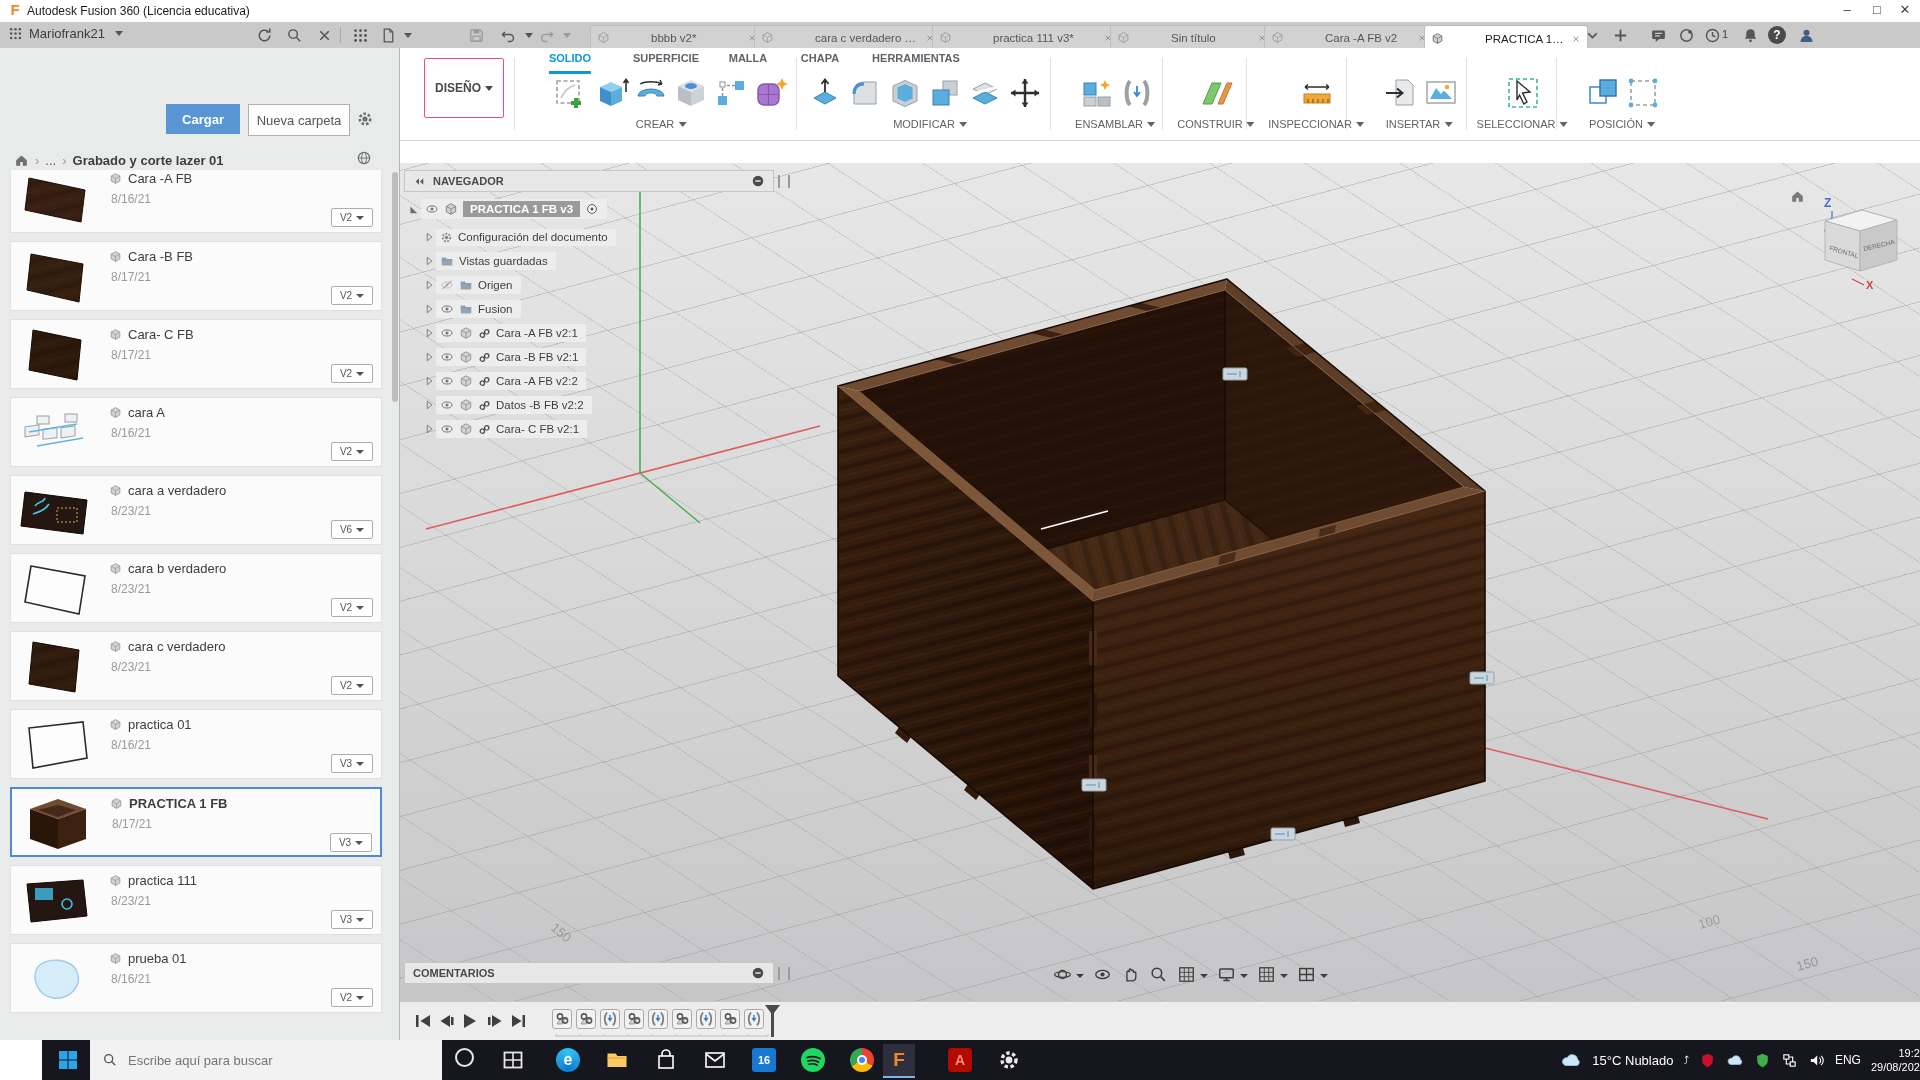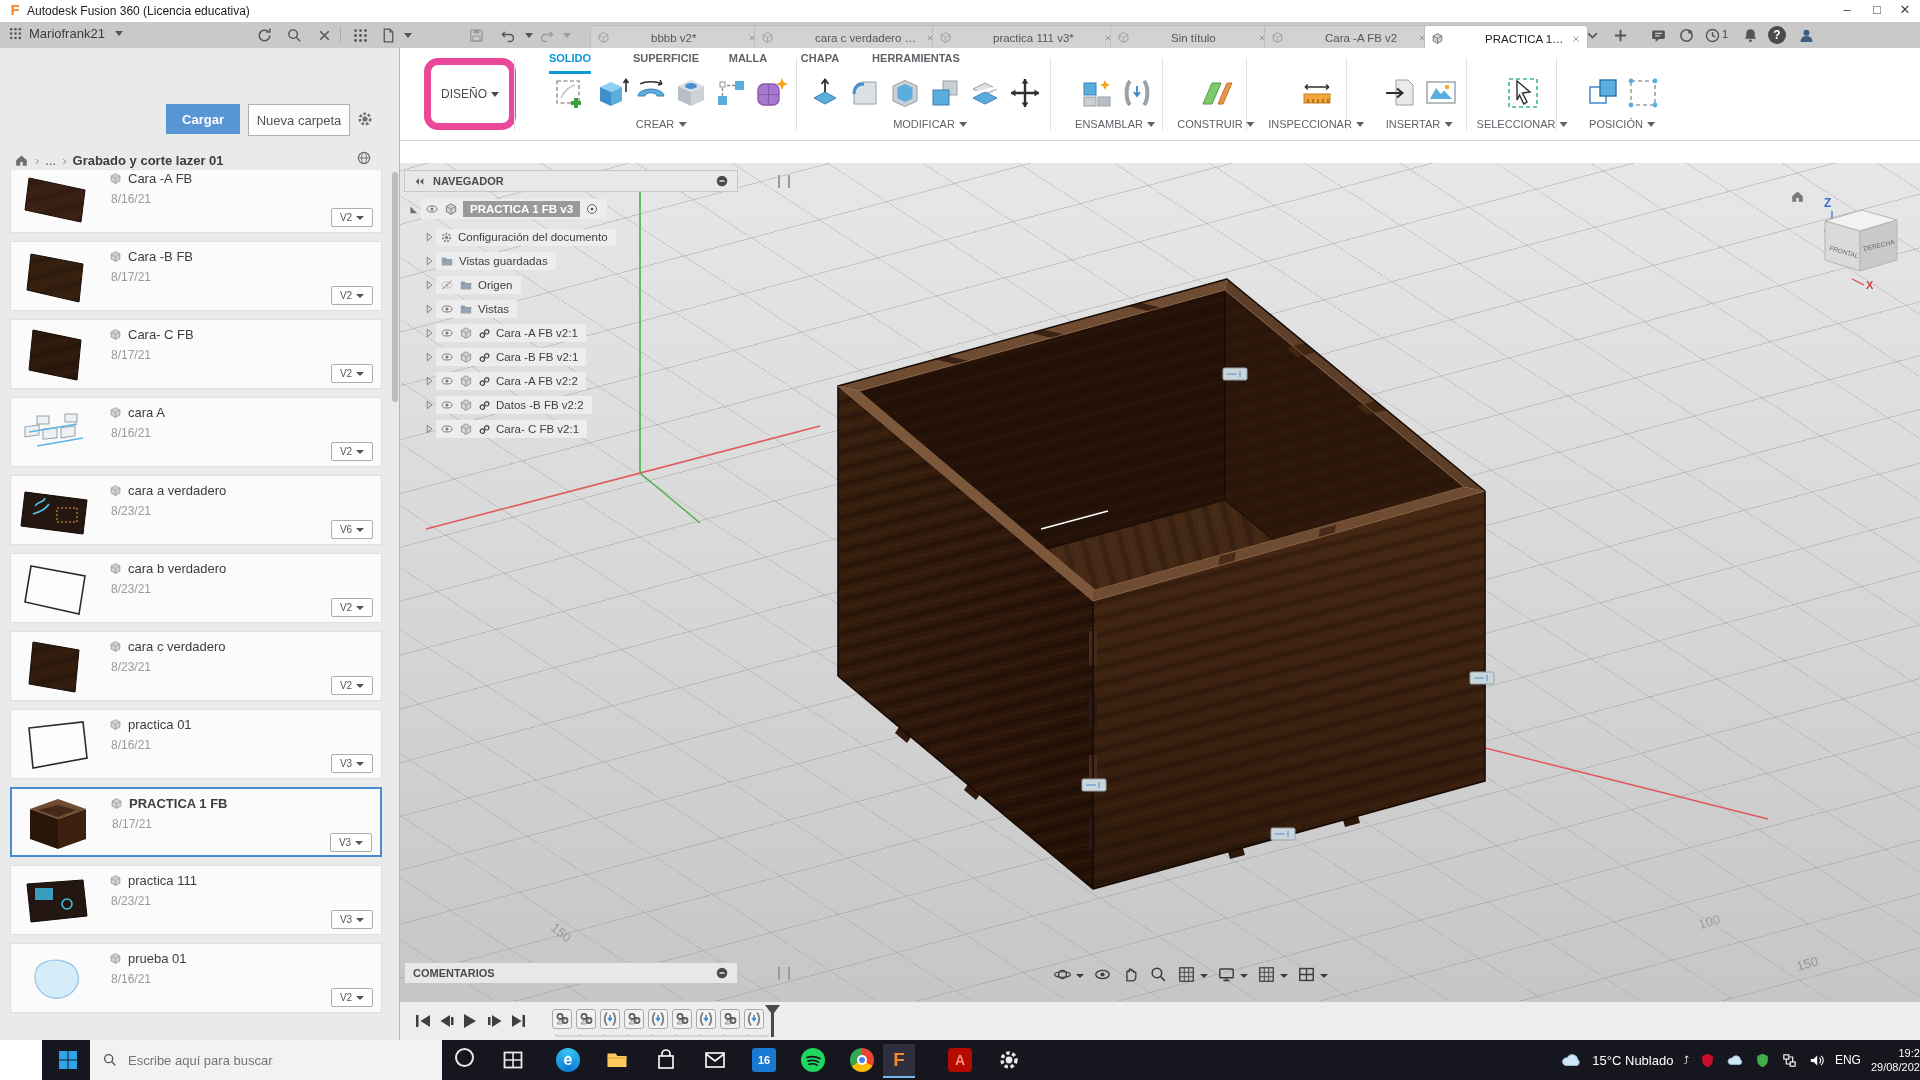--- a/index.html
+++ b/index.html
@@ -21,42 +21,42 @@
   .tbic{position:absolute;top:5px;width:17px;height:17px;color:#555;}
   .tbic.dim{color:#9a9a9a;}
   .vsep{position:absolute;top:5px;width:1px;height:16px;background:#a8a8a8;}
   .tab{position:absolute;top:3px;height:23px;background:#d2d2d2;border:1px solid #bdbdbd;border-bottom:none;
        border-radius:3px 3px 0 0;display:flex;align-items:center;padding:0 6px;gap:5px;font-size:11.5px;color:#565656;}
   .tab .tlabel{white-space:nowrap;overflow:hidden;text-overflow:ellipsis;flex:1;padding-left:36px;}
   .tab.active{background:#fff;height:25px;color:#222;border-color:#bdbdbd;}
   .tab .ti{color:#8f8f8f;}
   
   #ribbon{left:400px;top:48px;width:1520px;height:92px;background:#fff;border-bottom:1px solid #d6d6d6;}
-  #ws-btn{position:absolute;left:24px;top:10px;width:78px;height:58px;border:7px solid #ec4899;border-radius:14px;
-          background:#fff;display:flex;align-items:center;justify-content:center;font-size:12px;font-weight:normal;color:#4a4a4a;}
+  #ws-btn{position:absolute;left:24px;top:10px;width:78px;height:58px;border:1px solid #ec4899;border-radius:2px;
+          background:#fff;display:flex;align-items:center;justify-content:center;font-size:12px;font-weight:bold;color:#4a4a4a;}
   .rtab{position:absolute;top:4px;height:18px;font-size:11px;font-weight:bold;color:#5f6368;transform:translateX(-50%);}
   .rtab.active{color:#0a98d9;border-bottom:3px solid #0a98d9;padding-bottom:1px;}
   .tool{position:absolute;top:26px;width:38px;height:38px;}
   .gsep{position:absolute;top:10px;width:1px;height:72px;background:#e2e2e2;}
   .glabel{position:absolute;top:68px;height:16px;font-size:11px;color:#5f6368;transform:translateX(-50%);
           display:flex;align-items:center;white-space:nowrap;}
   
   #banner{left:400px;top:140px;width:1520px;height:23px;background:#f4a63b;color:#fff;font-size:12px;font-weight:bold;
           display:flex;align-items:center;justify-content:center;gap:5px;}
   #banner a{color:#fff;}
   #banner-close{position:absolute;right:8px;top:4px;width:15px;height:15px;color:#fff;}
   
   #viewport{left:400px;top:163px;width:1520px;height:838px;
     background:
       repeating-linear-gradient(345deg, rgba(255,255,255,0) 0 51px, rgba(145,145,145,.38) 51px 52px),
       repeating-linear-gradient(33deg,  rgba(255,255,255,0) 0 51px, rgba(150,150,150,.30) 51px 52px),
       linear-gradient(180deg,#e7e7e7 0%,#d9d9d9 45%,#c6c6c8 100%);}
   #model{position:absolute;left:0;top:0;}
   
-  .vpanel-h{position:absolute;width:334px;height:22px;background:#e8e8e8;border:1px solid #c6c6c6;box-sizing:border-box;
+  .vpanel-h{position:absolute;width:370px;height:22px;background:#e8e8e8;border:1px solid #c6c6c6;box-sizing:border-box;
             display:flex;align-items:center;padding:0 8px;gap:7px;font-size:11px;color:#4a4a4a;font-weight:bold;}
   .vpanel-h .sp{flex:1;}
   .grip{position:absolute;width:8px;height:13px;border-left:2px solid #9a9a9a;border-right:2px solid #9a9a9a;}
   .trow{position:absolute;height:22px;display:flex;align-items:center;}
   .chip{display:inline-flex;align-items:center;gap:5px;background:rgba(238,238,238,.92);padding:2px 8px 2px 4px;
         font-size:11.5px;color:#3f3f3f;}
   .rootlabel{background:#9a9a9a;color:#fff;font-weight:bold;padding:2px 7px;font-size:11.5px;}
   .tri-o{color:#7e7e7e;}
   
   #timeline{left:400px;top:1001px;width:1520px;height:39px;background:#ededed;border-top:1px solid #c8c8c8;}
@@ -750,21 +750,21 @@
       <svg class="ti tri-o" width="14" height="14">
           <use href="#s-tri"></use>
         </svg>
       <span class="chip">
           <svg class="ti" width="14" height="14" style="color:#777">
             <use href="#s-eye"></use>
           </svg>
       <svg class="ti" width="14" height="14">
             <use href="#s-folder"></use>
           </svg>
-      <span>Vistas</span>
+      <span>Fusion</span>
         </span>
     </div>
     <div class="trow" style="left:18px;top:152px">
       <svg class="ti tri-o" width="14" height="14">
           <use href="#s-tri"></use>
         </svg>
       <span class="chip">
           <svg class="ti" width="14" height="14" style="color:#777">
             <use href="#s-eye"></use>
           </svg>

